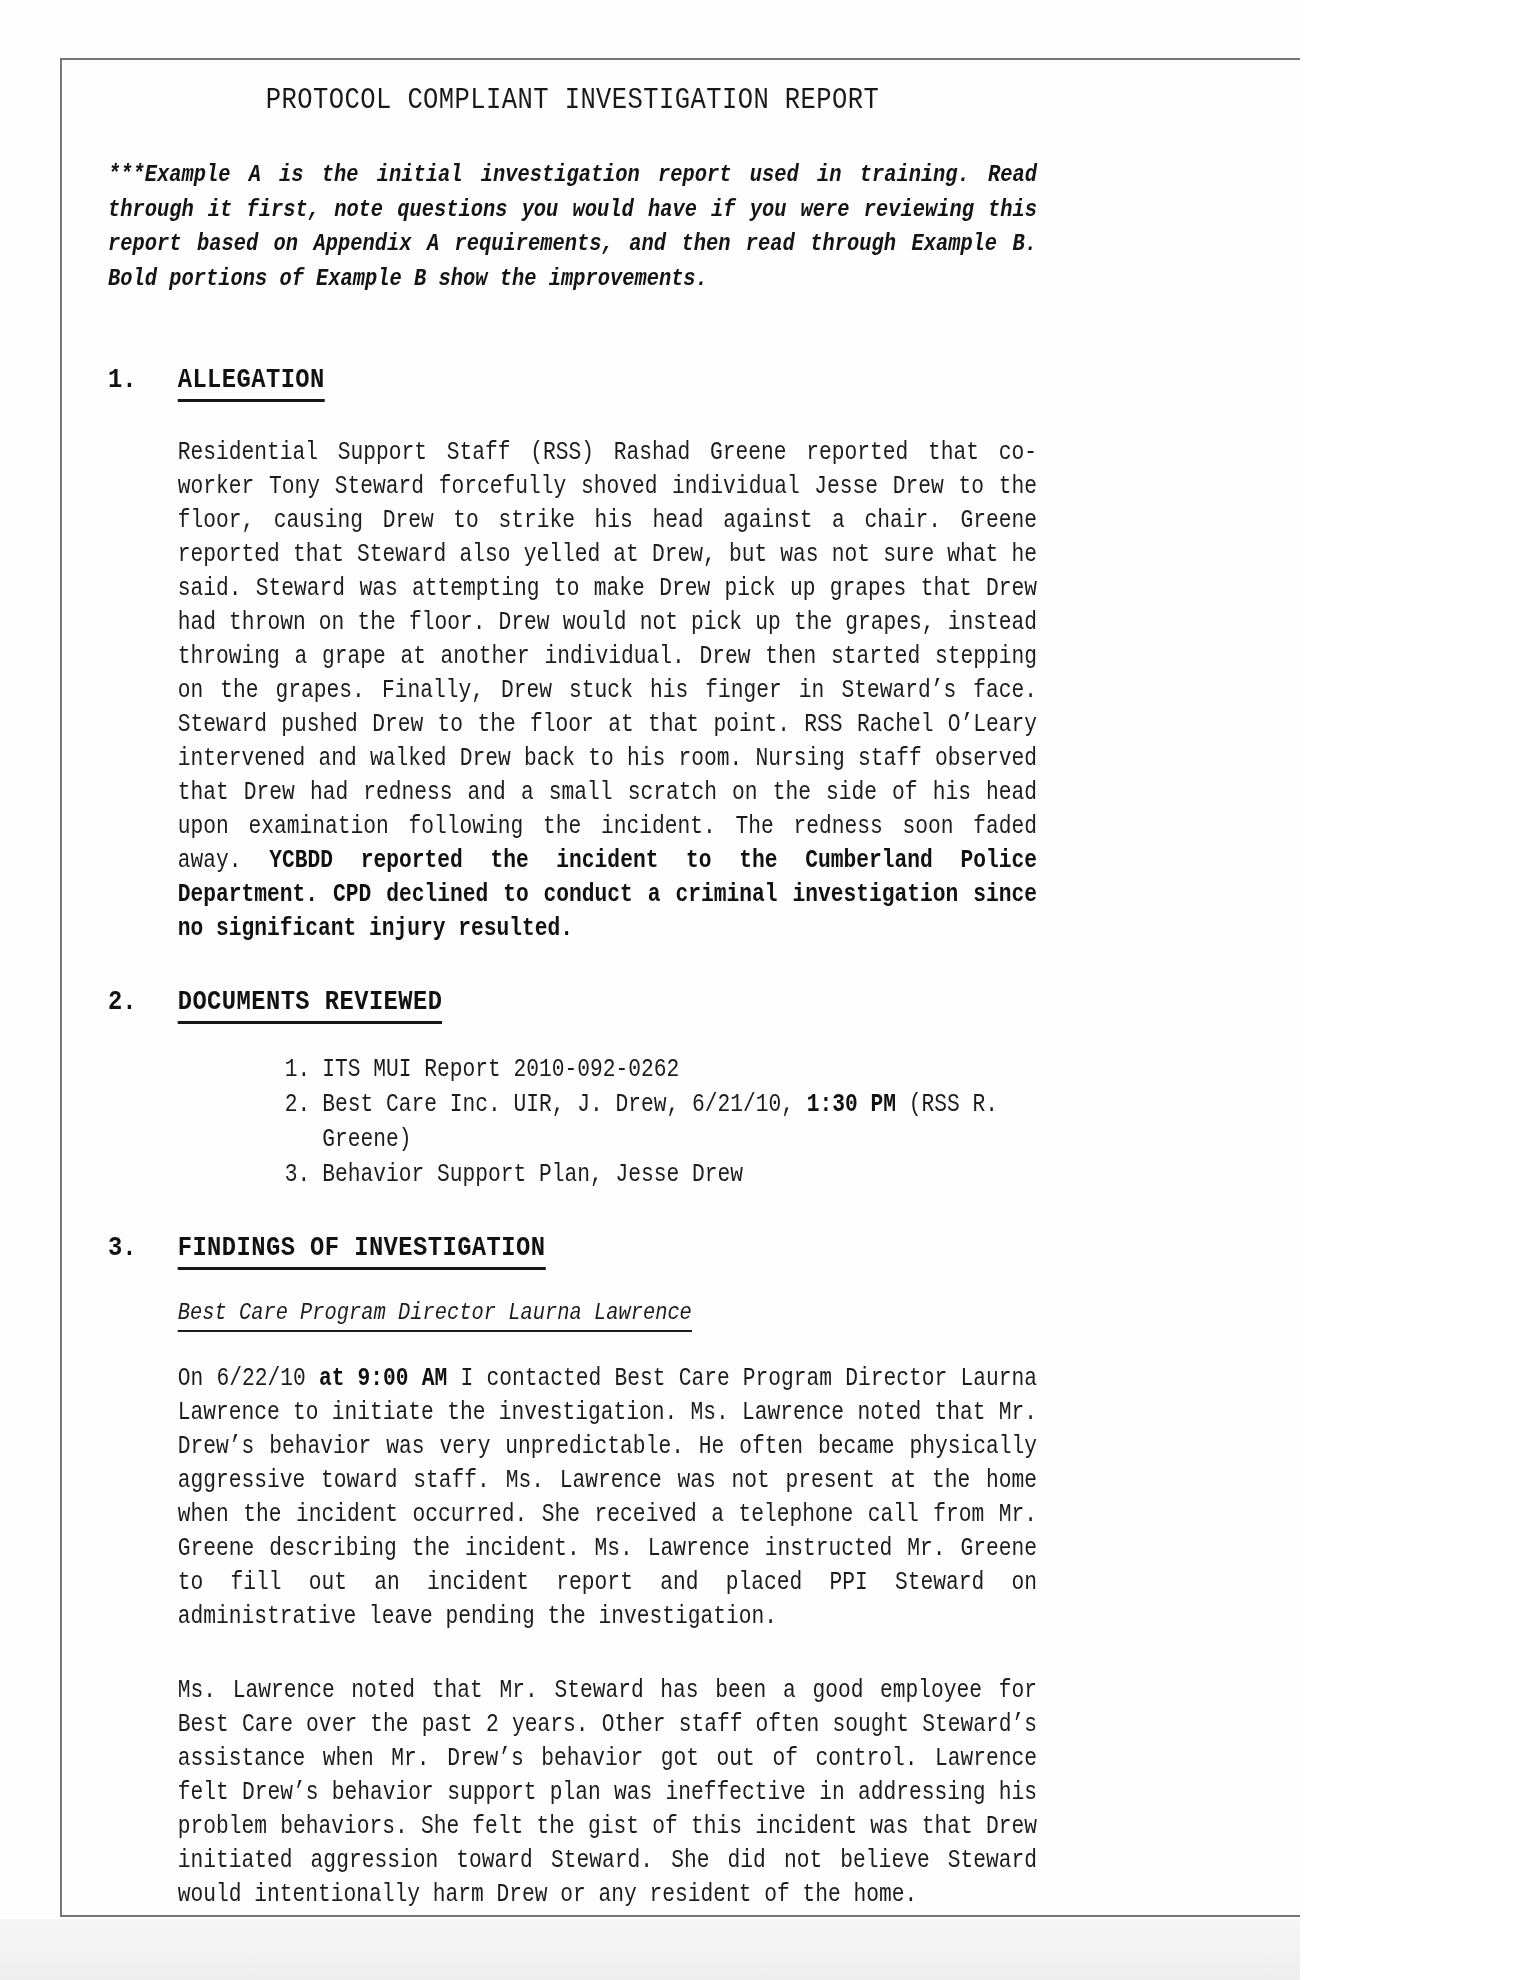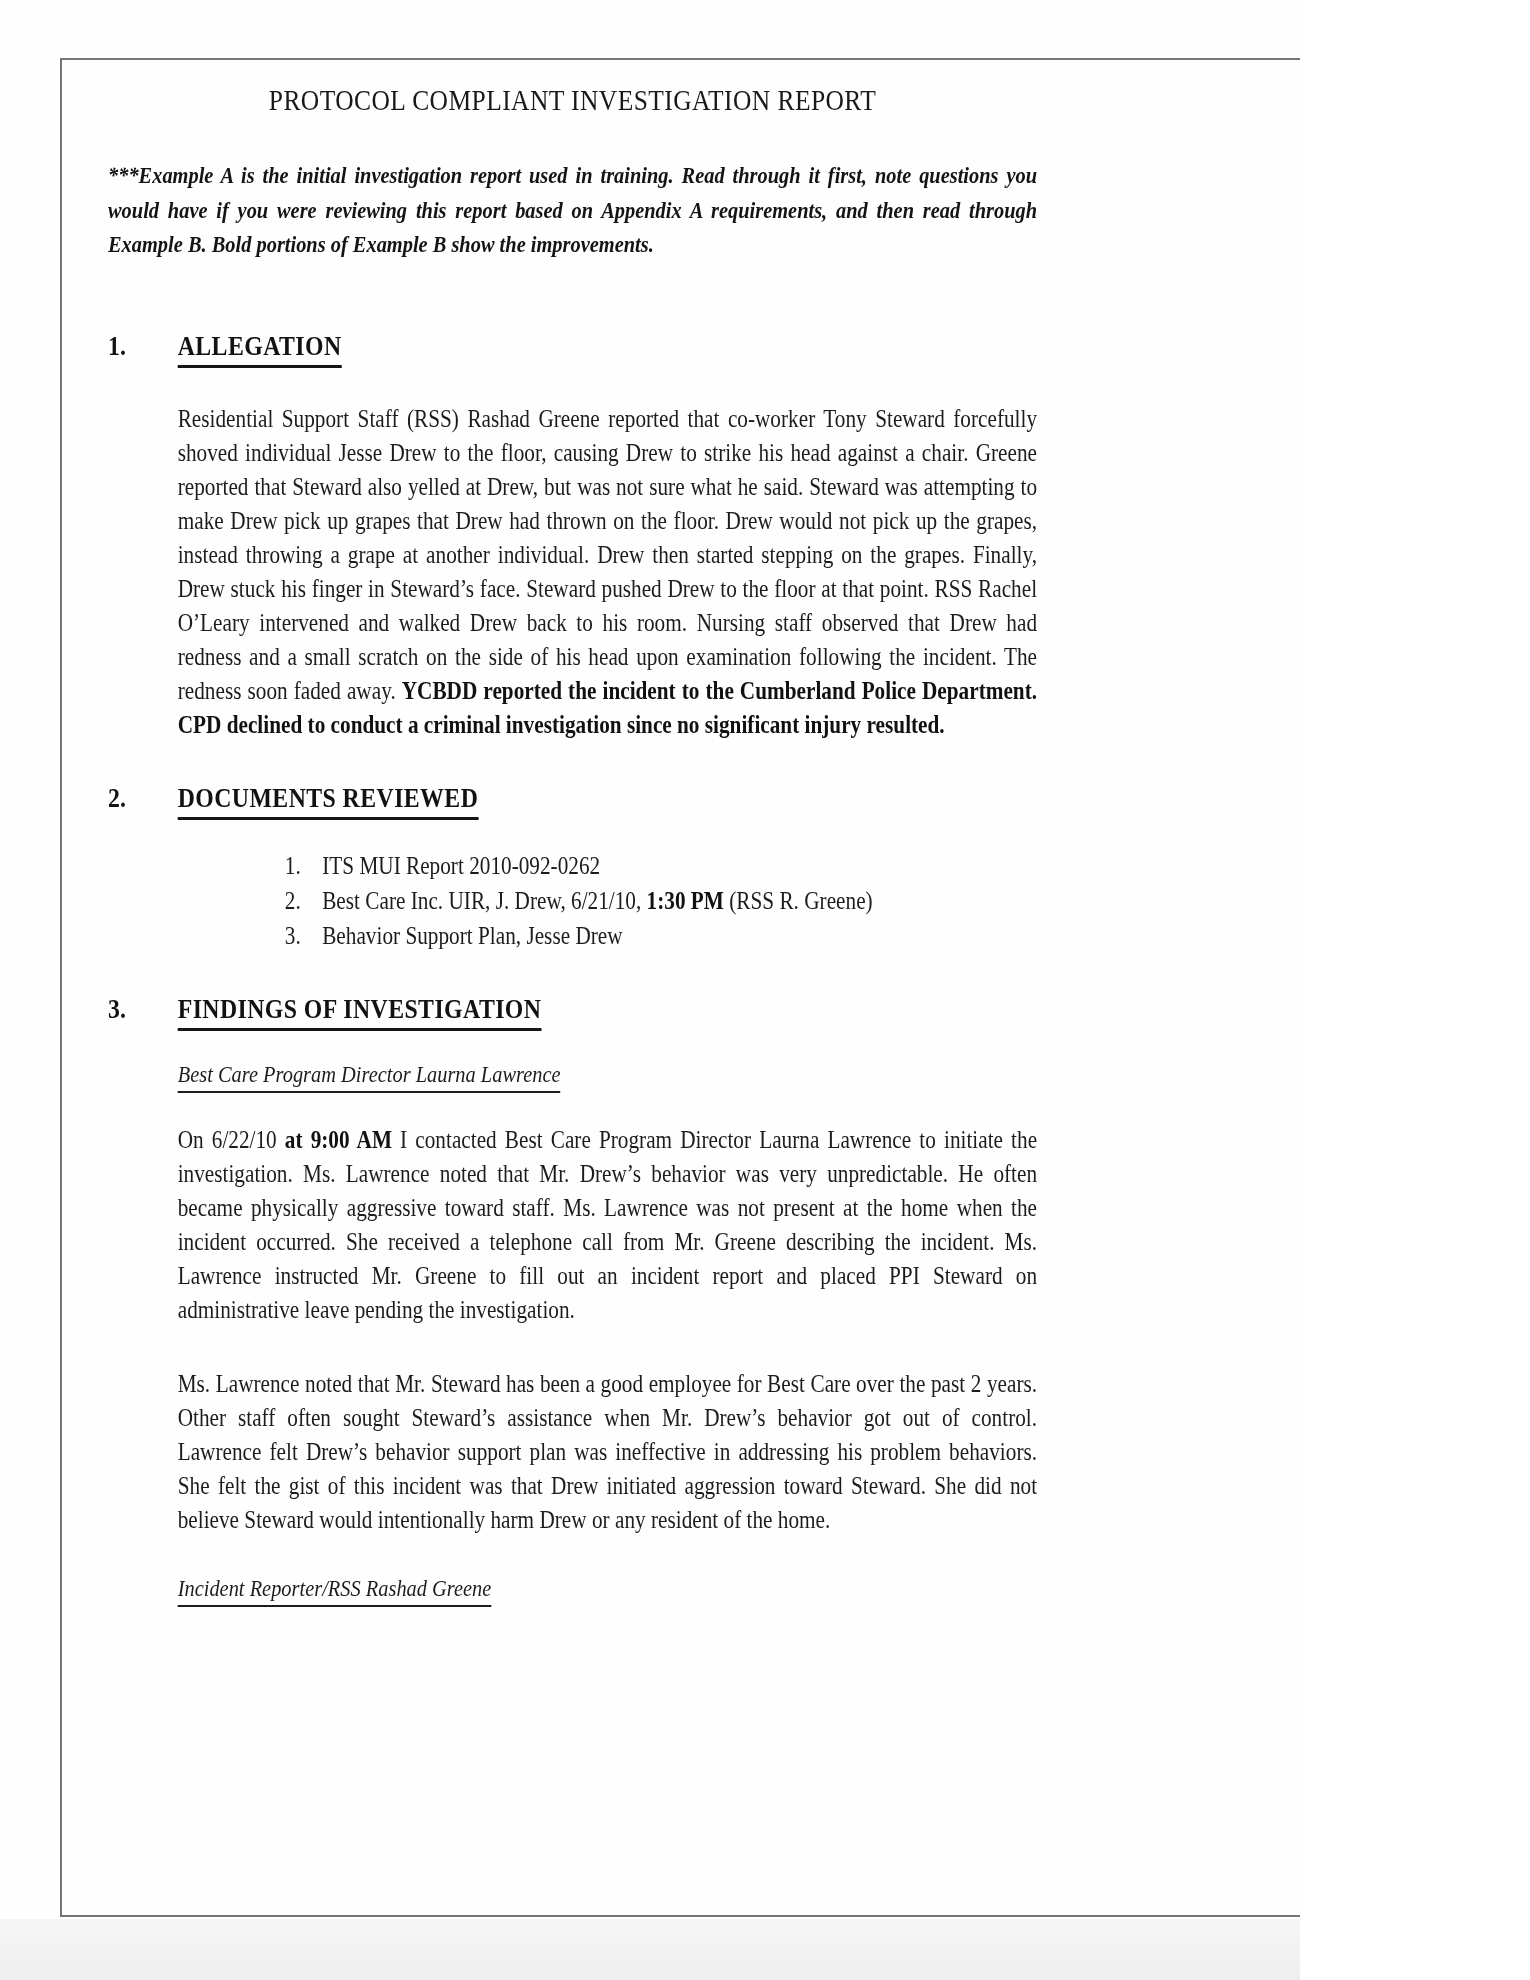--- a/index.html
+++ b/index.html
@@ -6,21 +6,21 @@
     margin: 0;
     padding: 0;
     background: #ffffff;
   }
   .canvas {
     position: relative;
     width: 1300px;
     height: 1980px;
     background: #fefefe;
     overflow: hidden;
-    font-family: Liberation Serif, serif;
+    font-family: Liberation Mono, monospace;
     color: #1c1c1c;
   }
   
   .page {
     position: absolute;
     left: 60px;
     top: 58px;
     width: 1408px;
     height: 1859px;
     box-sizing: border-box;

